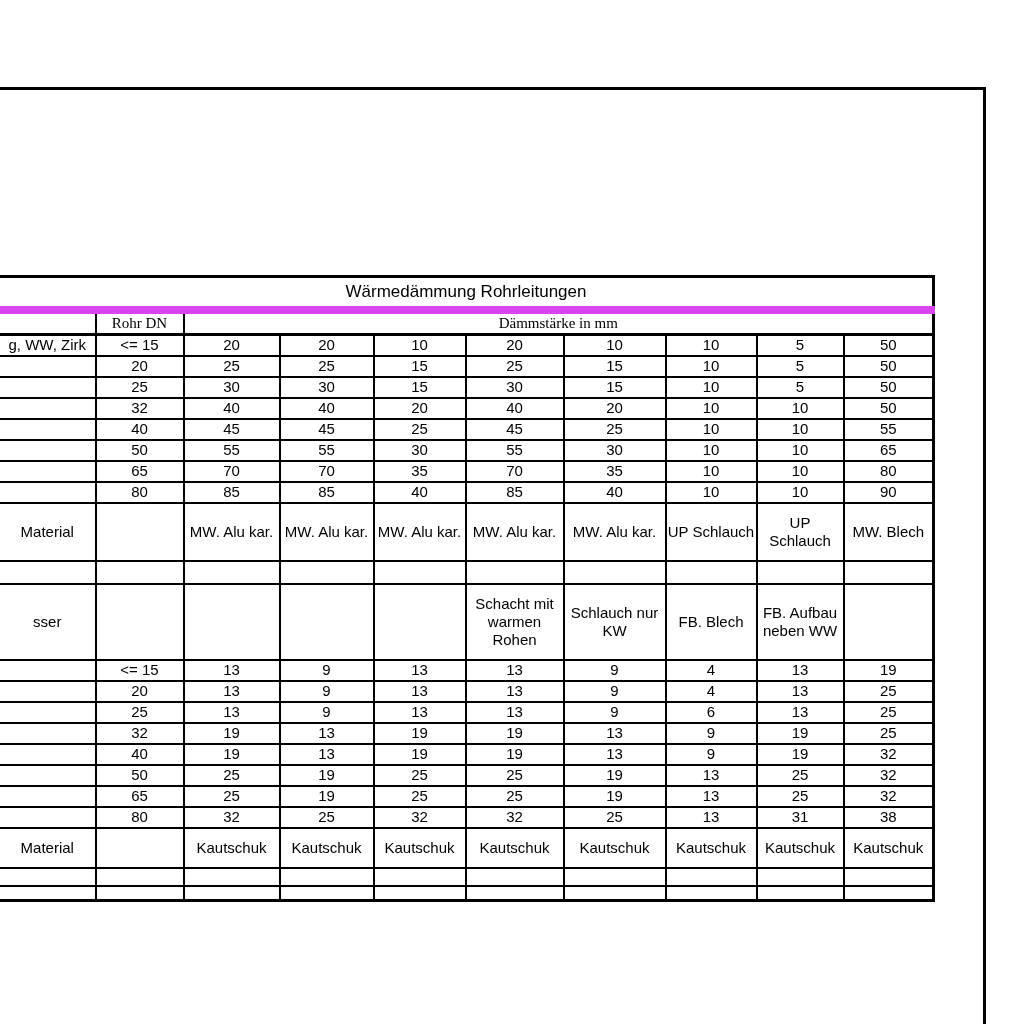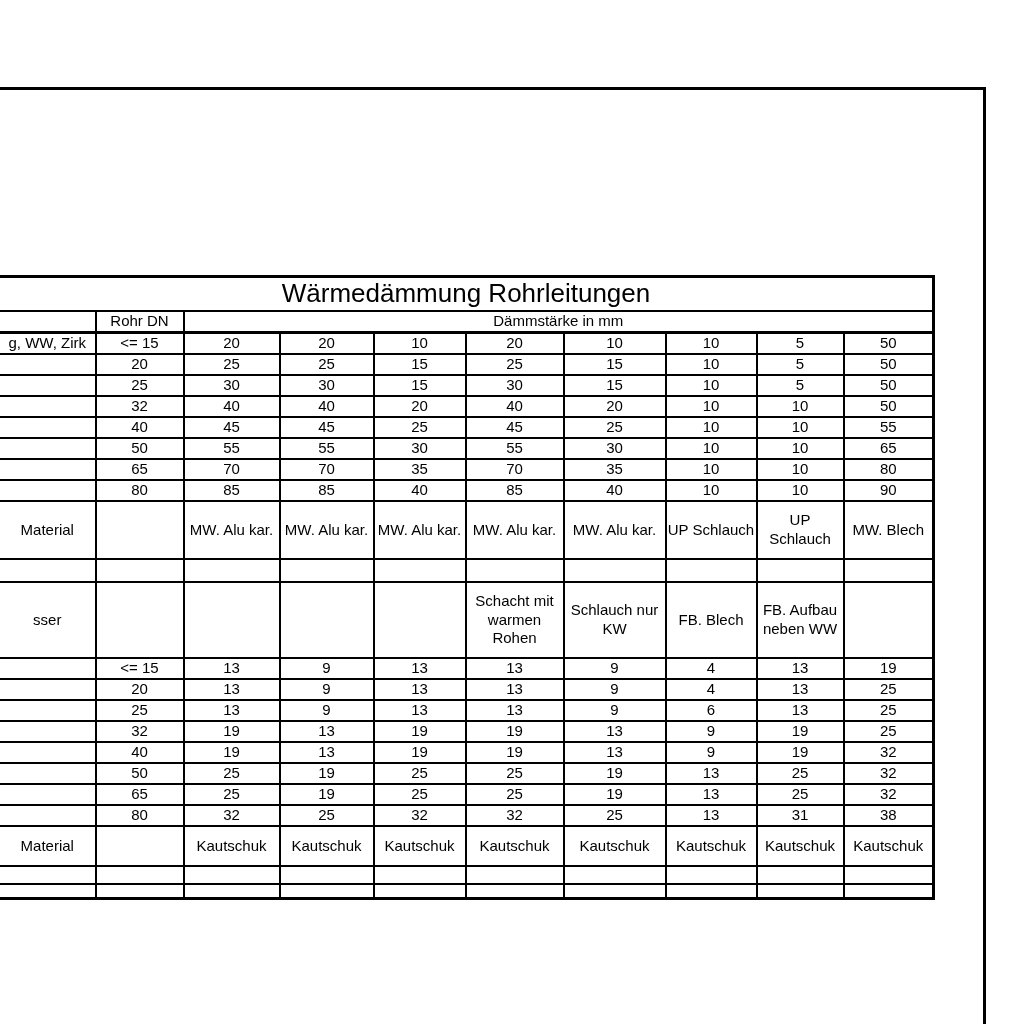--- a/index.html
+++ b/index.html
@@ -27,25 +27,25 @@
     padding:0;
     text-align:center;
     vertical-align:middle;
     font-size:15px;
     line-height:1.22;
     overflow:hidden;
     white-space:normal;
   }
   tr.r-title td{
     height:28px;
-    font-size:26px;
-    border-bottom:1px solid #d946ef;
+    font-size:17px;
+    border-bottom:8px solid #d946ef;
   }
   tr.r-header td{height:76px;border-bottom:3px solid #000;}
-  tr.r-dn td{height:19px;border-bottom:3px solid #000;}
+  tr.r-dn td{height:19px;border-bottom:3px solid #000;font-family:Liberation Serif, serif;}
   tr.r-data td{height:19px;}
   tr.r-mat1 td{height:56px;}
   tr.r-sp1 td{height:21px;}
   tr.r-s2h td{height:74px;}
   tr.r-mat2 td{height:38px;}
   tr.r-sp2 td{height:16px;}
   tr.r-cut td{height:12px;}
   td.lbl{text-align:left;padding-left:1px;}
   td.bold{font-weight:normal;}
   td.top{vertical-align:top;padding-top:5px;}

